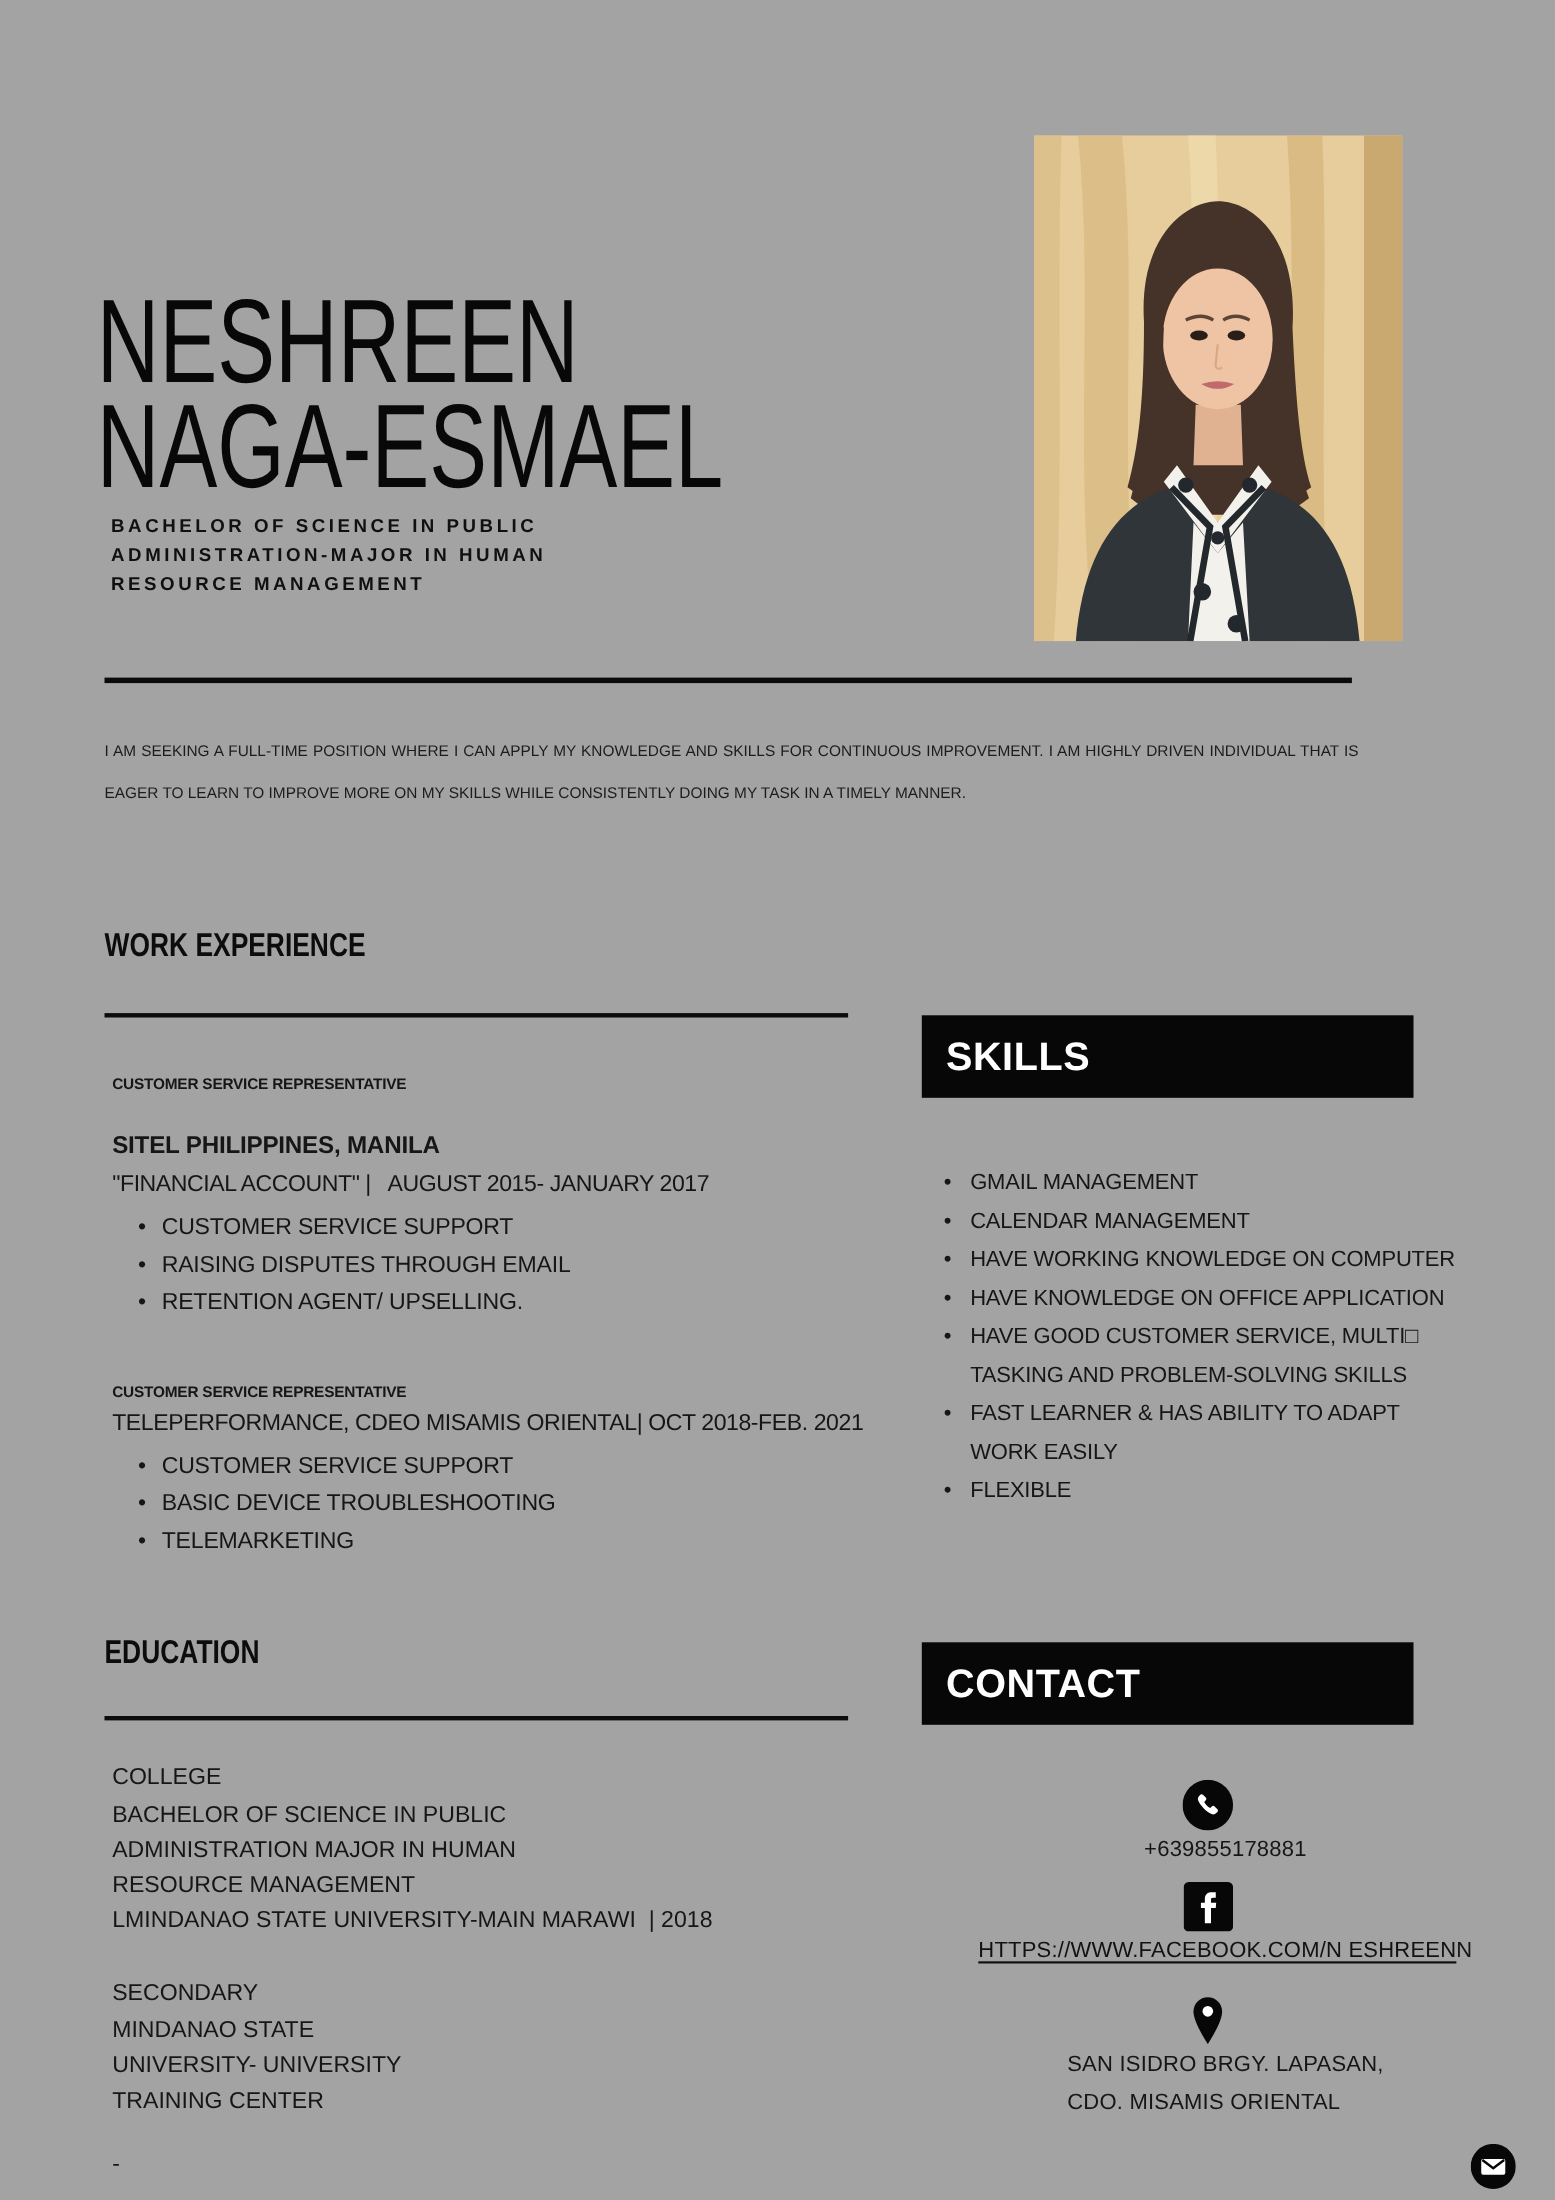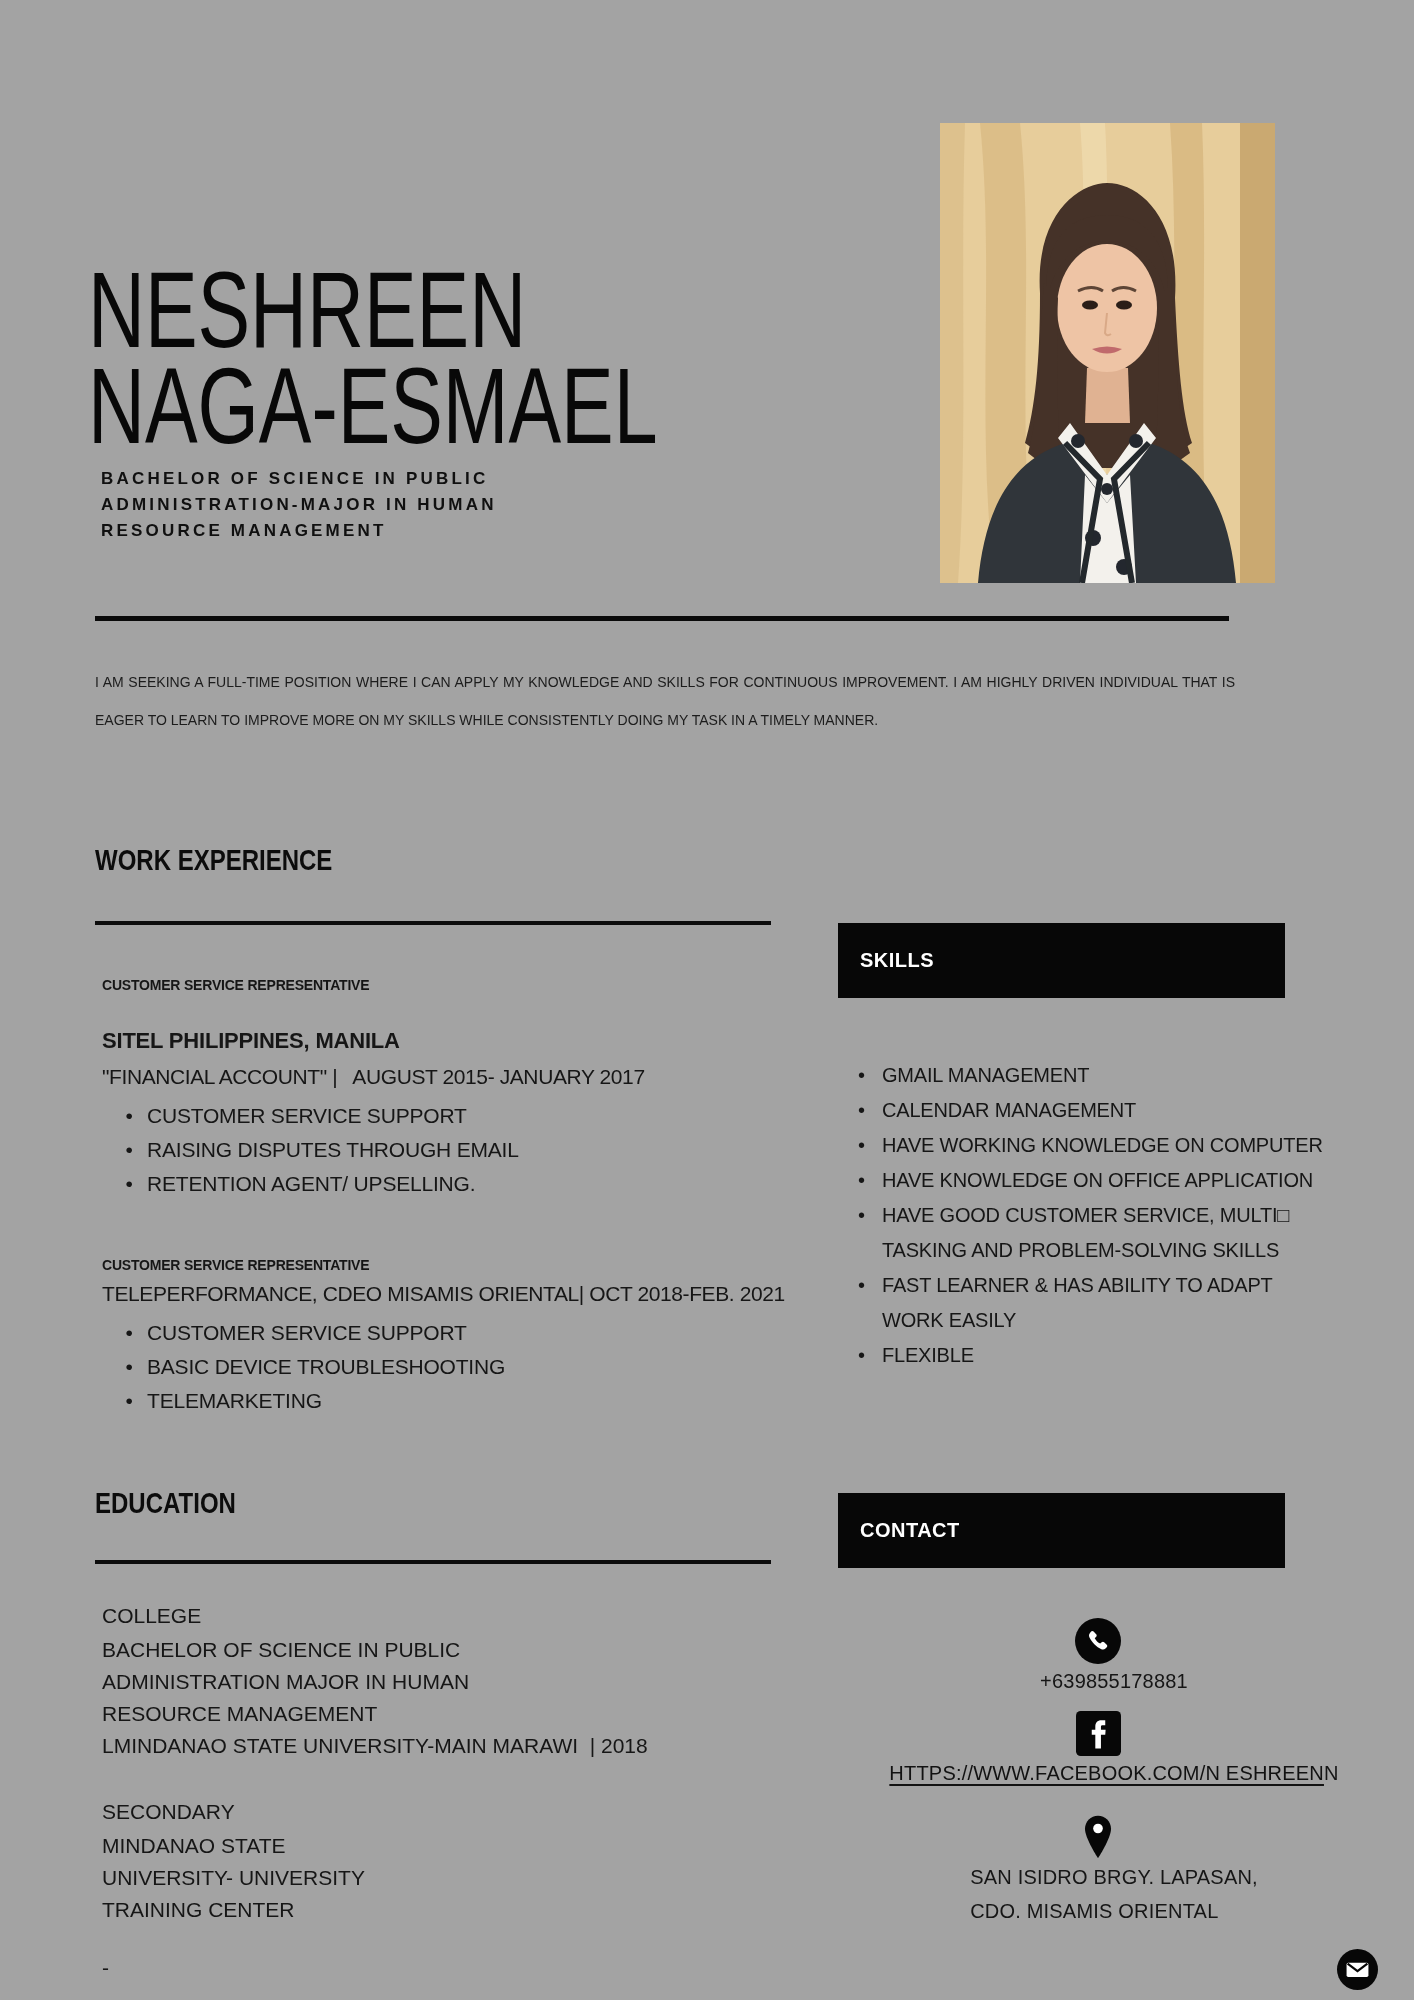--- a/index.html
+++ b/index.html
@@ -51,21 +51,21 @@
   .edu-level { font-size:21px; font-weight:400; margin-left:7px; margin-top:40px; }
   .edu-entry + .edu-entry .edu-level { margin-top:38px; }
   .edu-lines { font-size:21px; line-height:32px; white-space:pre; margin-left:7px; margin-top:6px; }
   .footnote { font-size:21px; margin-left:7px; margin-top:30px; }
   
   .right-col { position:absolute; left:818px; top:923px; width:560px; }
   .contact-col { position:absolute; left:818px; top:1493px; width:560px; }
   .bar {
     margin-left:20px; width:447px; height:75px; background:#070707;
     color:#ffffff; display:flex; align-items:center; box-sizing:border-box;
-    padding-left:22px; font-size:20px; font-weight:700; letter-spacing:0.5px;
+    padding-left:22px; font-size:36px; font-weight:700; letter-spacing:0.5px;
   }
   .skills-list { margin-top:60px; padding-left:38px; }
   .skill { display:flex; font-size:20px; line-height:35px; }
   .skill .dot { flex:0 0 24px; text-align:left; padding-left:2px; }
   .skill-text { white-space:pre; letter-spacing:-0.2px; }
   
   .contact-rows { margin-top:50px; }
   .crow { display:flex; align-items:center;flex-direction:column; }
   .icon-box { flex:0 0 46px; display:flex; justify-content:center; align-items:center; }
   .ctext { margin-left:32px; font-size:20px; white-space:pre; letter-spacing:0.2px; line-height:34px; }

